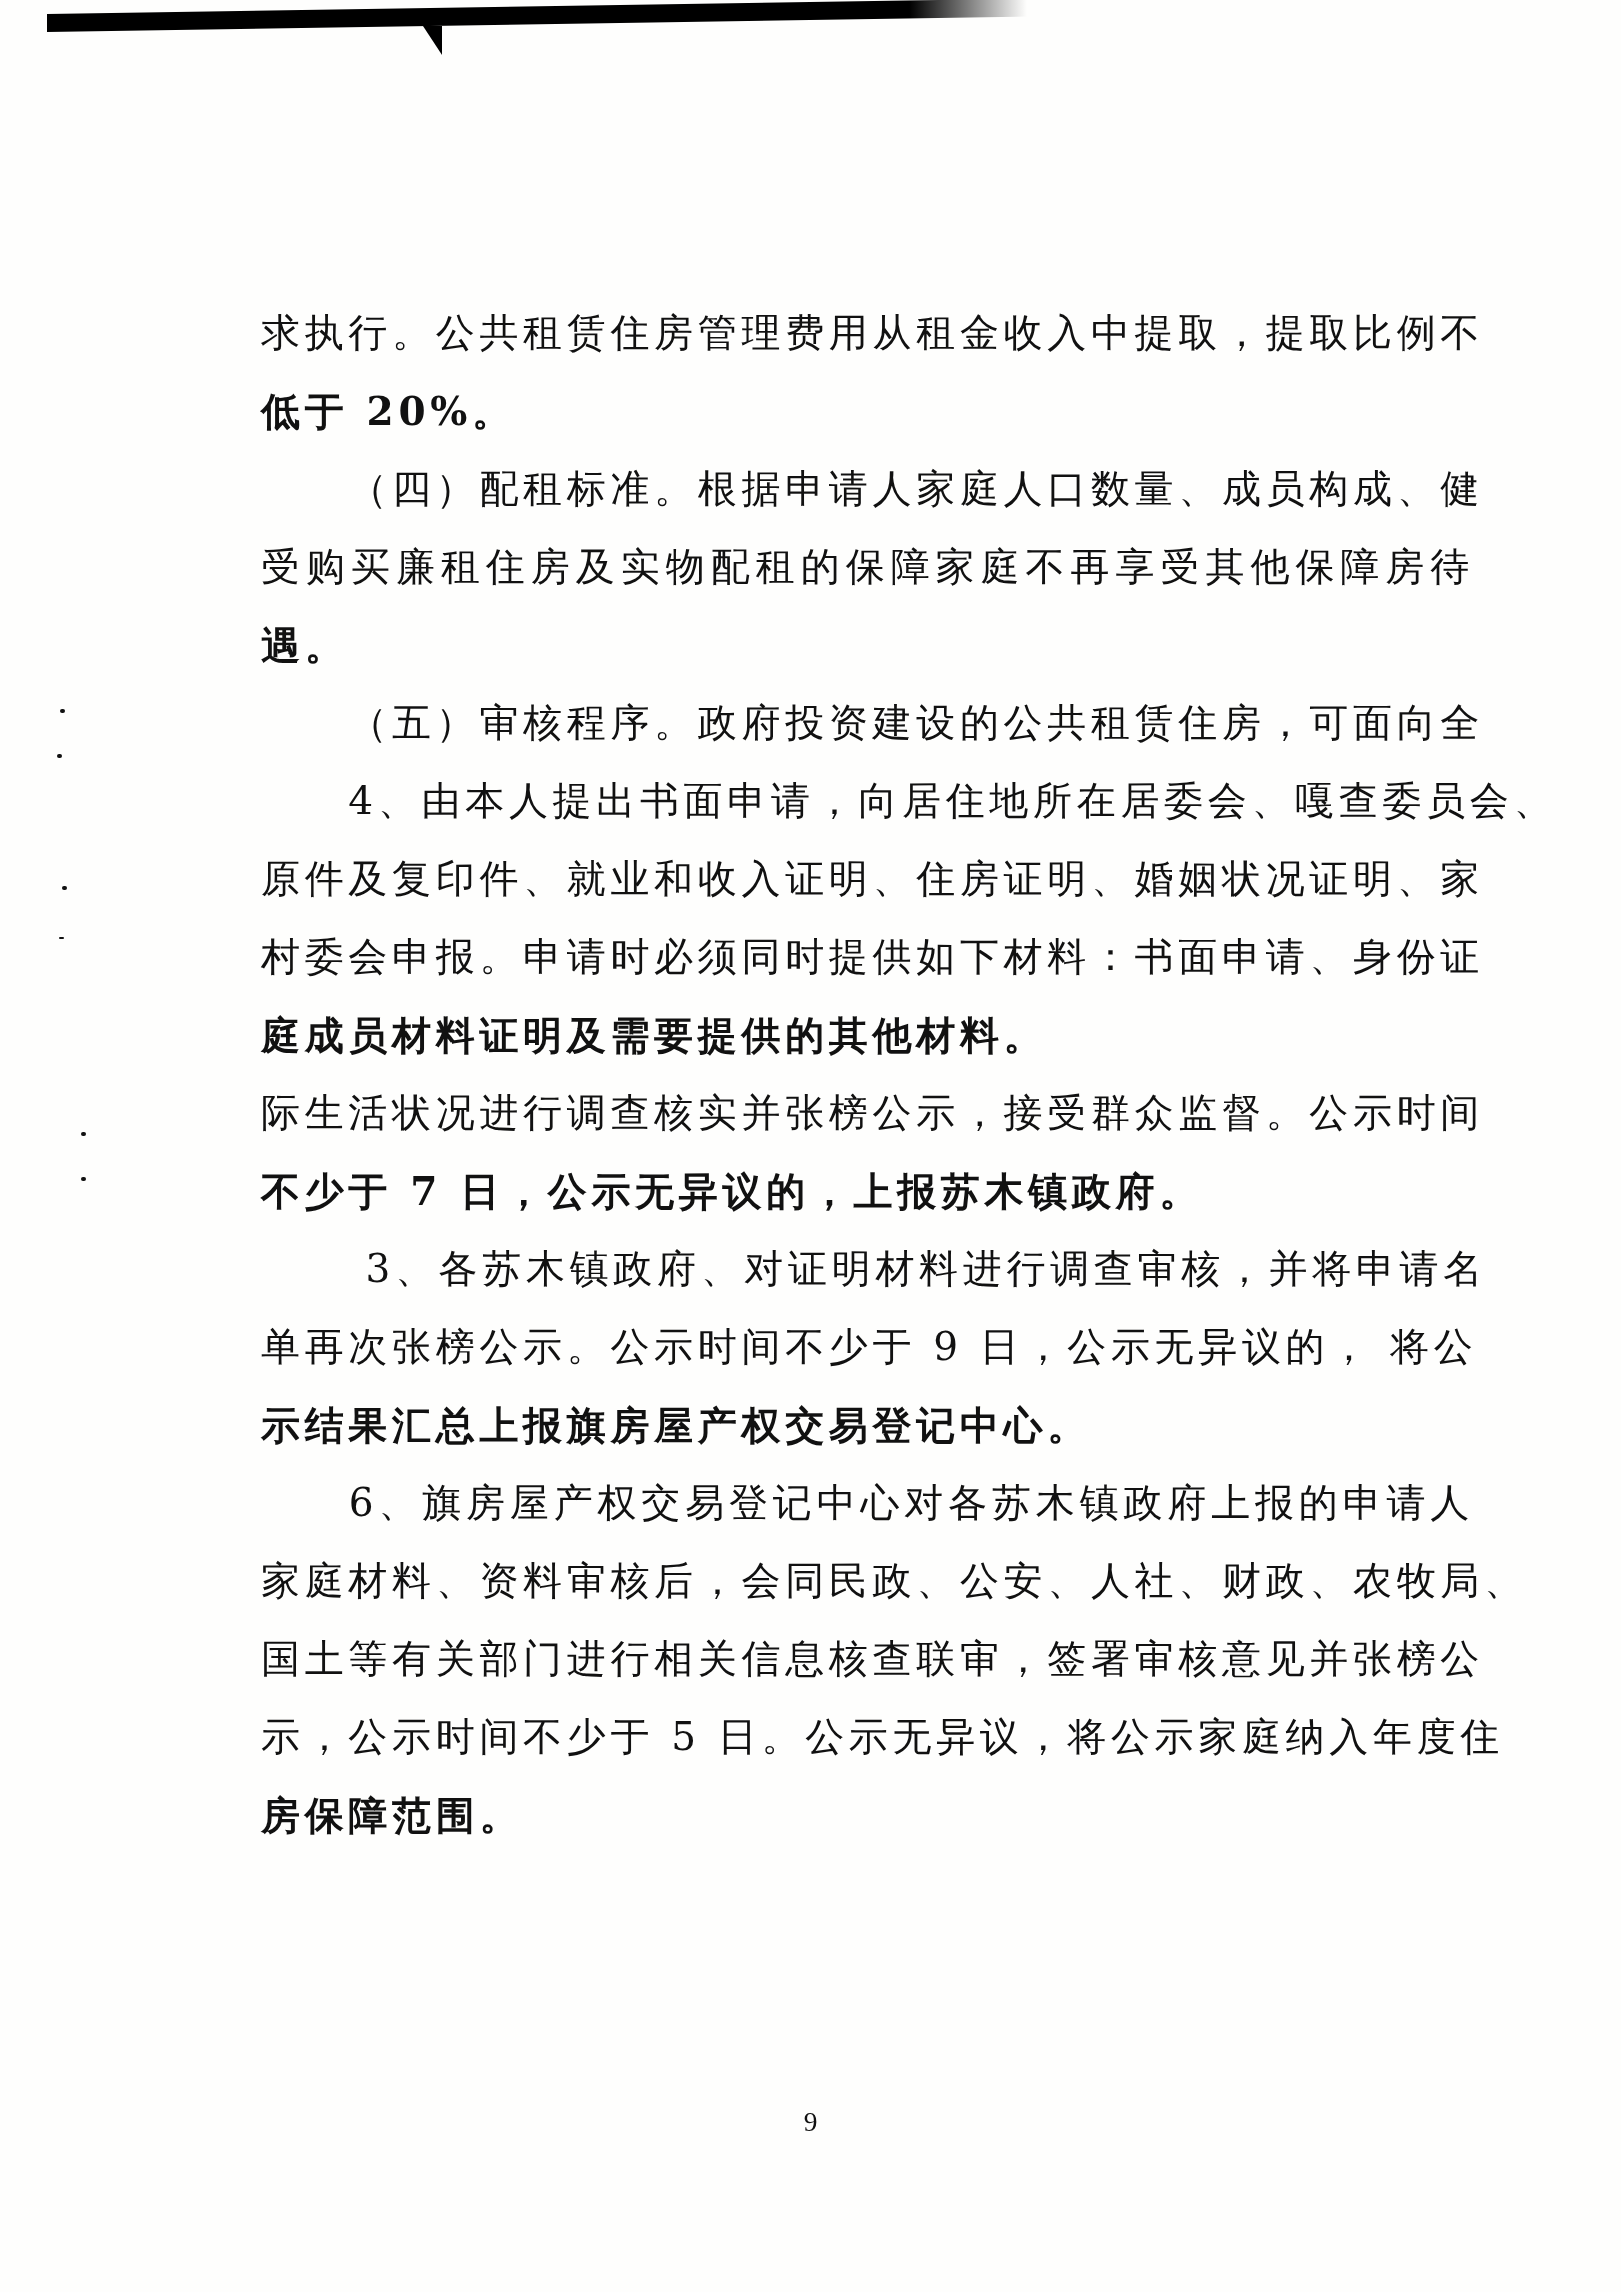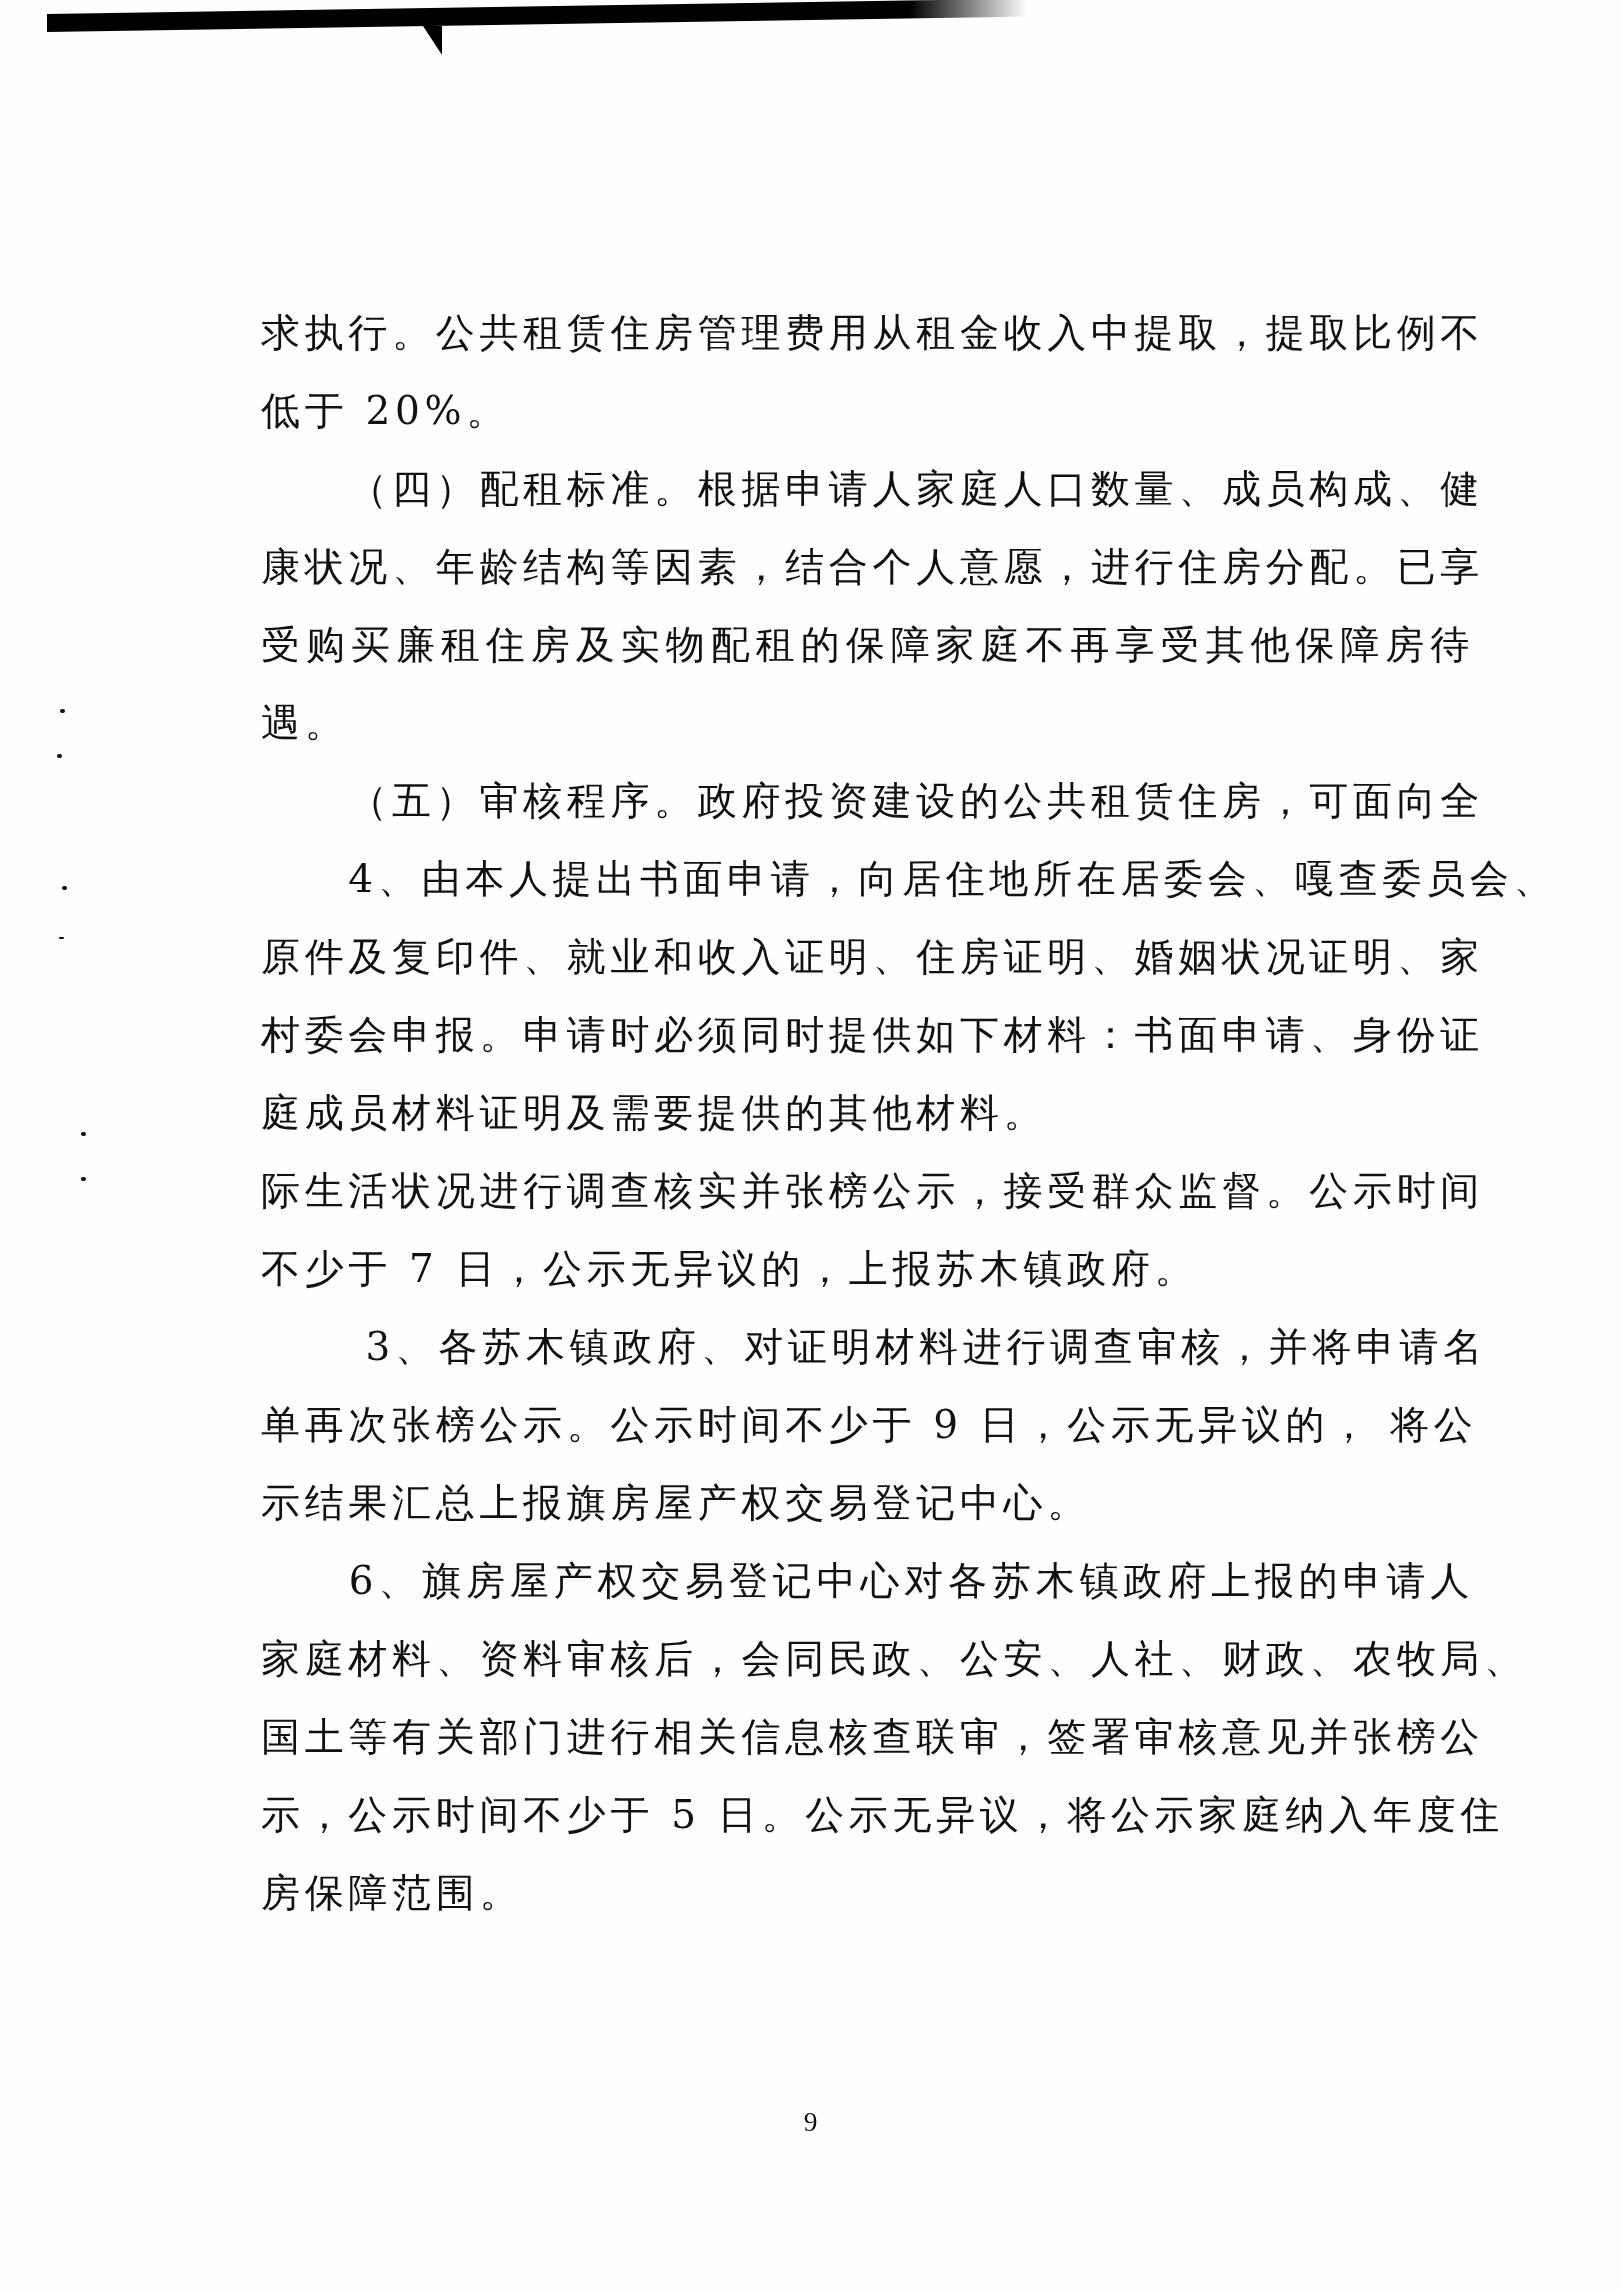--- a/index.html
+++ b/index.html
@@ -24,21 +24,21 @@
       position: absolute; width: 4.9px; height: 3.9px; background: #111; border-radius: 2px;
     }
     .content {
       position: absolute; left: 218px; top: 294px; width: 1213px; margin-left: 43px;
     }
     .line {
       height: 78px; line-height: 78px;
       font-size: 39px; letter-spacing: 0.12em; white-space: nowrap;
       text-align: justify; text-align-last: justify;
     }
-    .line.last { text-align-last: left; }
+    .line.last { text-align-last: left; font-weight: bold; }
     .page-number {
       position: absolute; left: 0; width: 1621px; top: 2107px;
       text-align: center; font-size: 27.4px;
       font-family: "Liberation Serif", serif;
     }
   </style>
 </head>
 <body>
 
 <div class="scan-bar"></div>
@@ -53,21 +53,20 @@
 
 <div class="content">
 
   <div class="paragraph">
     <div class="line">求执行。公共租赁住房管理费用从租金收入中提取，提取比例不</div>
     <div class="line last">低于 20%。</div>
   </div>
 
   <div class="paragraph">
     <div class="line">　　（四）配租标准。根据申请人家庭人口数量、成员构成、健</div>
-    <div class="line">康状况、年龄结构等因素，结合个人意愿，进行住房分配。已享</div>
     <div class="line">受购买廉租住房及实物配租的保障家庭不再享受其他保障房待</div>
     <div class="line last">遇。</div>
   </div>
 
   <div class="paragraph">
     <div class="line">　　（五）审核程序。政府投资建设的公共租赁住房，可面向全</div>
   </div>
 
   <div class="paragraph">
     <div class="line">　　4、由本人提出书面申请，向居住地所在居委会、嘎查委员会、</div>

